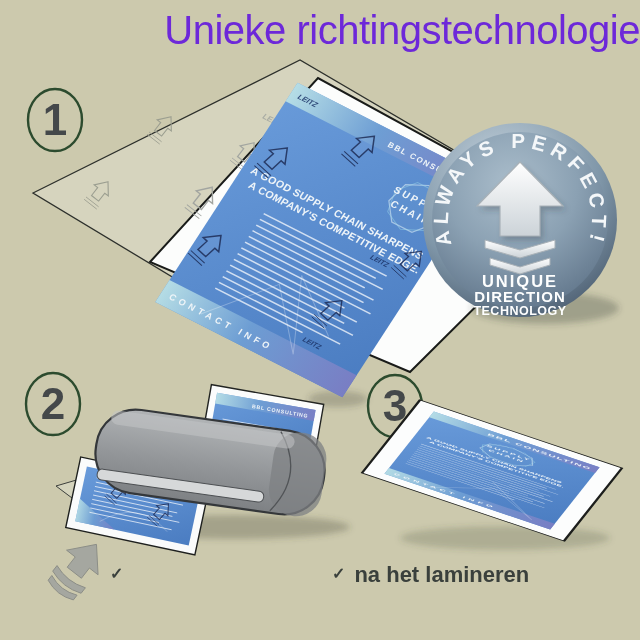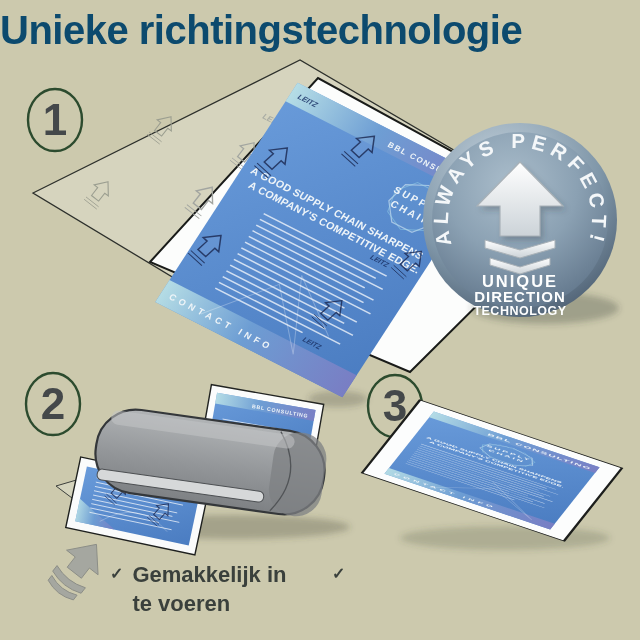--- a/index.html
+++ b/index.html
@@ -1,19 +1,19 @@
 <!DOCTYPE html>
 <html><head>
 <meta charset="utf-8">
 <style>
   html,body{margin:0;padding:0;}
   .stage{position:relative;width:640px;height:640px;background:#ccc9ad;overflow:hidden;
          font-family:"Liberation Sans",sans-serif;}
-  .title{position:absolute;top:8px;left:0;width:640px;text-align:left;
-         font-size:40px;font-weight:bold;color:#0c4a6e;letter-spacing:-0.5px;}
+  .title{position:absolute;top:8px;left:0;width:640px;text-align:right;
+         font-size:40px;font-weight:normal;color:#6d28d9;letter-spacing:-0.5px;}
   .scene{position:absolute;left:0;top:0;}
   .check-item{position:absolute;display:flex;gap:9px;font-weight:bold;
               font-size:22px;line-height:1.3;color:#3a403c;}
   .check-item .check{font-size:16px;padding-top:3px;}
   #check1{left:110px;top:561px;}
   #check2{left:332px;top:561px;}
   svg text{font-family:"Liberation Sans",sans-serif;}
   .white-t{fill:#eef4f8;font-weight:bold;}
   .tl{stroke:rgba(255,255,255,.72);fill:none;}
   .arw-navy{stroke:rgba(25,38,78,.8);fill:rgba(255,255,255,.05);stroke-width:1.2;}
@@ -203,23 +203,20 @@
         <path class="tl" stroke-width="1.1" opacity=".85" d="M-56 -6h104 M-56 -0.8h98 M-56 4.4h108 M-56 9.6h94 M-56 14.8h104 M-56 20h100
                  M-56 25.2h108 M-56 30.4h90 M-56 35.6h104 M-56 40.8h96 M-56 46h106 M-56 51.2h84"></path>
         <path d="M-30,88 L10,40 L48,84 L6,26" fill="none" stroke="rgba(255,255,255,.28)" stroke-width=".9"></path>
         <text x="-58" y="87" font-size="6.5" letter-spacing="2.5" class="white-t">CONTACT INFO</text>
       </g>
     </g>
   </svg>
 
   <div class="check-item" id="check1">
     <span class="check">✓</span>
-    <div>
-      <div>Gemakkelijk in</div>
-      <div>te voeren</div>
-    </div>
   </div>
   <div class="check-item" id="check2">
     <span class="check">✓</span>
     <div>
+      <div>na het lamineren</div>
     </div>
   </div>
 </div>
 
 </body></html>

